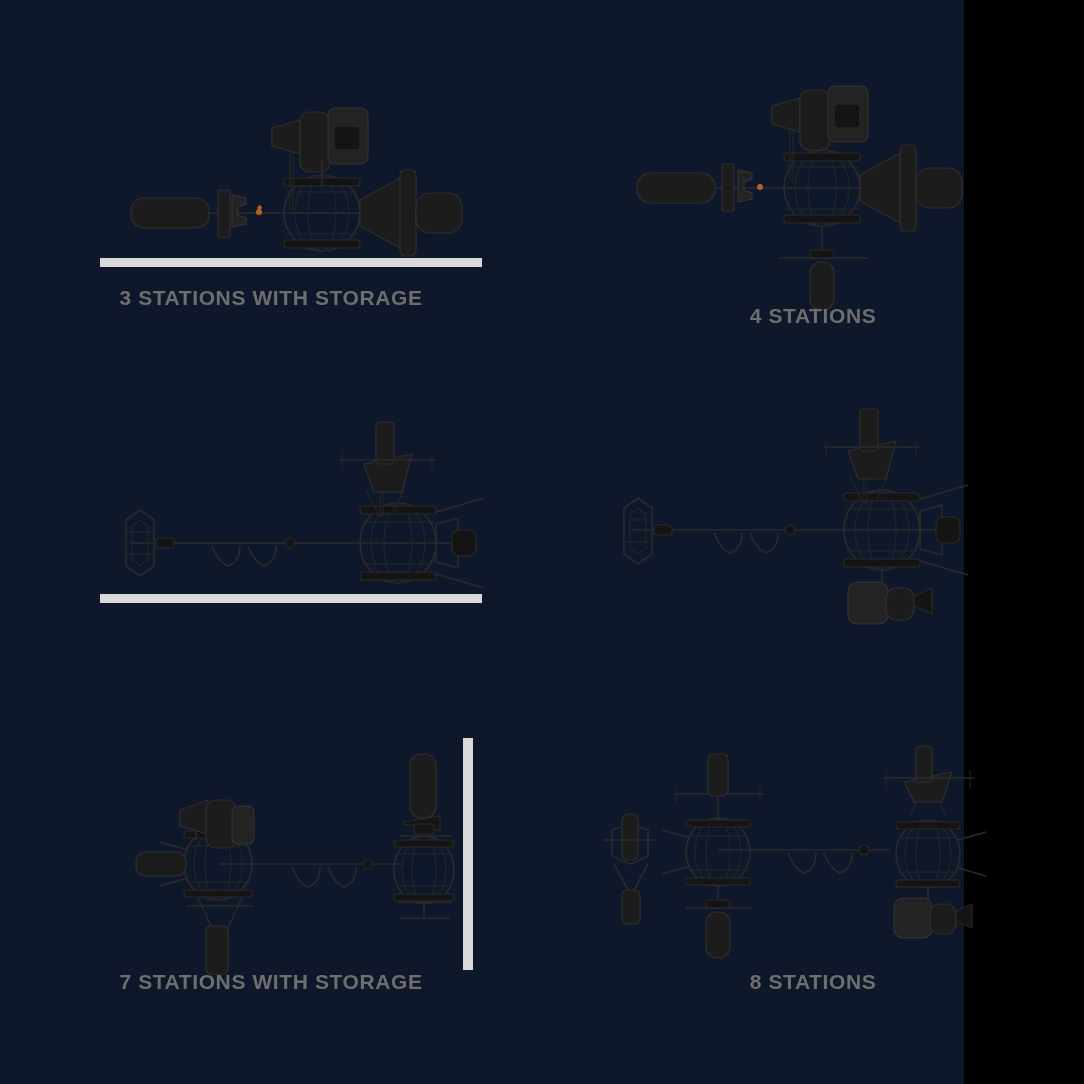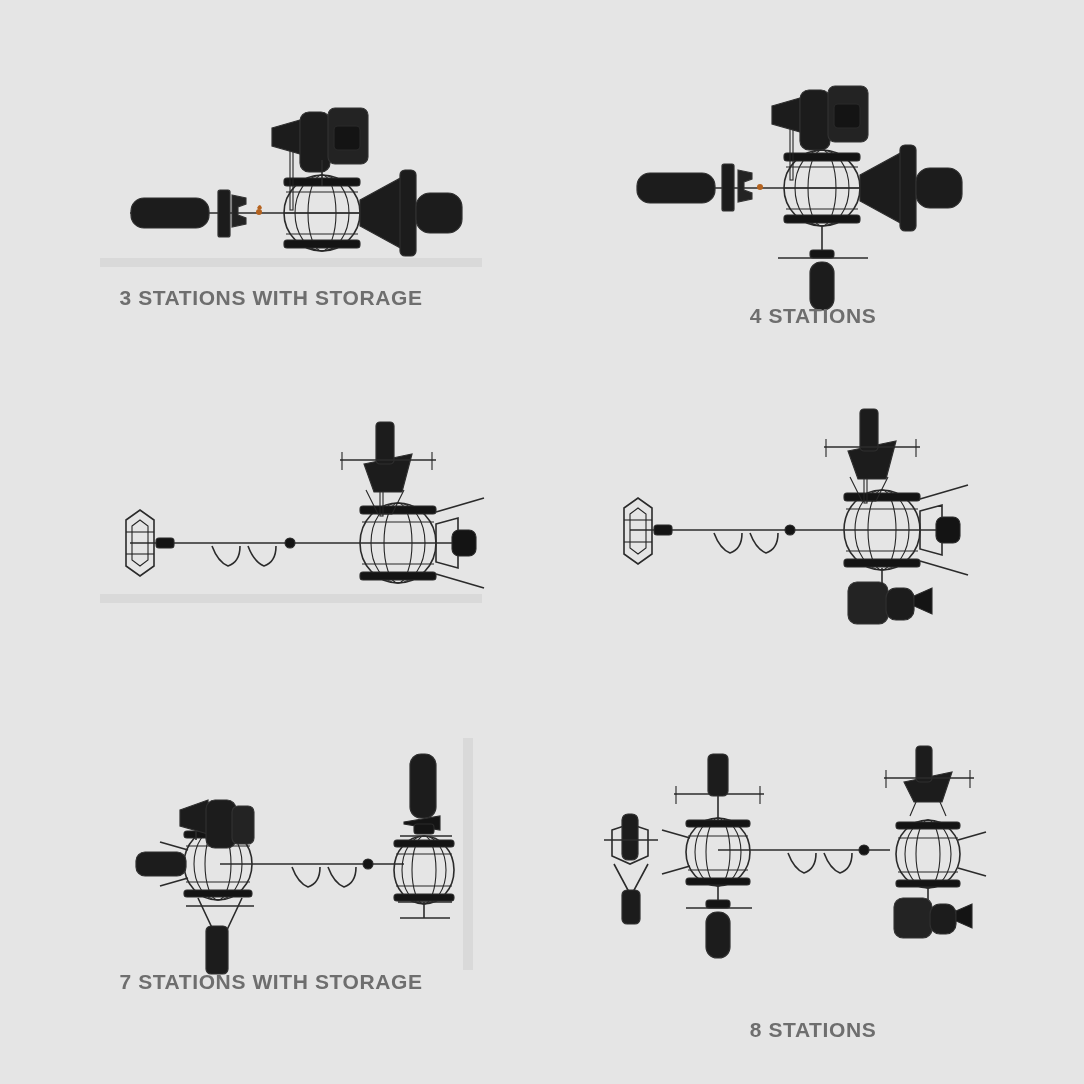--- a/index.html
+++ b/index.html
@@ -8,23 +8,23 @@
     background: #000000;
   }
   body {
     width: 1084px;
     height: 1084px;
     font-family: "Liberation Sans", sans-serif;
     overflow: hidden;
   }
   #board {
     position: relative;
-    width: 1084px;
+    width: 964px;
     height: 1084px;
-    background: #e5e5e5;
+    background: #0f172a;
   }
   .cell {
     position: absolute;
     box-sizing: border-box;
   }
   .figure {
     position: absolute;
     left: 0;
     top: 0;
     width: 100%;
@@ -328,16 +328,16 @@
       <rect class="sh" x="374" y="52" width="16" height="36" rx="4"></rect>
       <line class="ln" x1="342" y1="84" x2="432" y2="84"></line>
       <line class="ln-thin" x1="344" y1="76" x2="344" y2="94"></line>
       <line class="ln-thin" x1="428" y1="76" x2="428" y2="94"></line>
 
       <line class="ln" x1="386" y1="194" x2="386" y2="206"></line>
       <rect class="sh-l" x="352" y="204" width="38" height="40" rx="9"></rect>
       <rect class="sh" x="388" y="210" width="26" height="30" rx="10"></rect>
       <path class="sh-d" d="M414 217 l16 -7 v24 l-16 -7 z"></path>
     </svg>
-    <div class="caption" style="top:276px;margin-top:48px;">8 STATIONS</div>
+    <div class="caption" style="top:276px;">8 STATIONS</div>
   </div>
 
 </div>
 
 </body></html>

